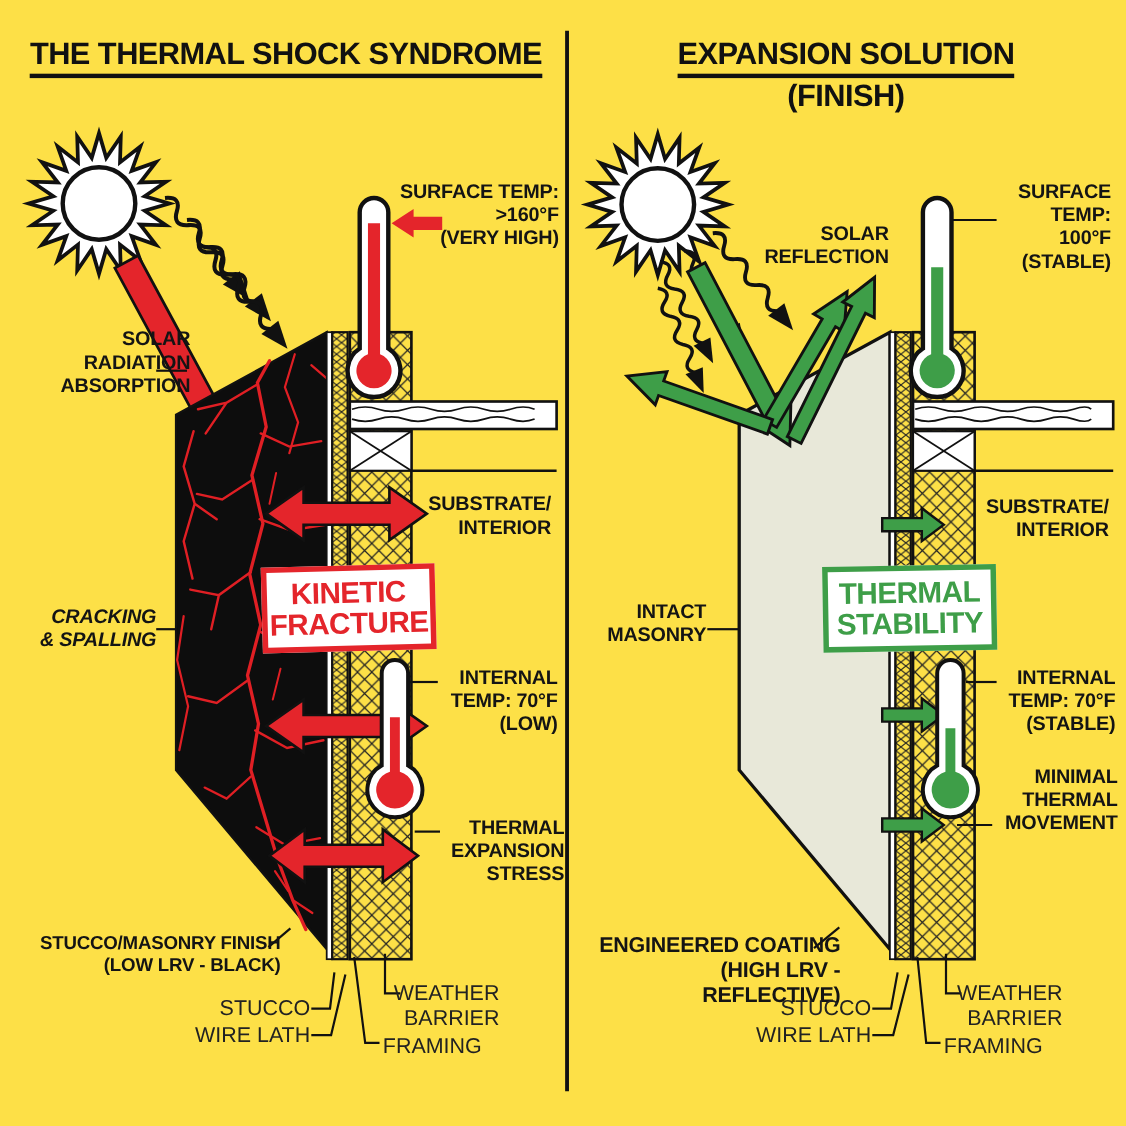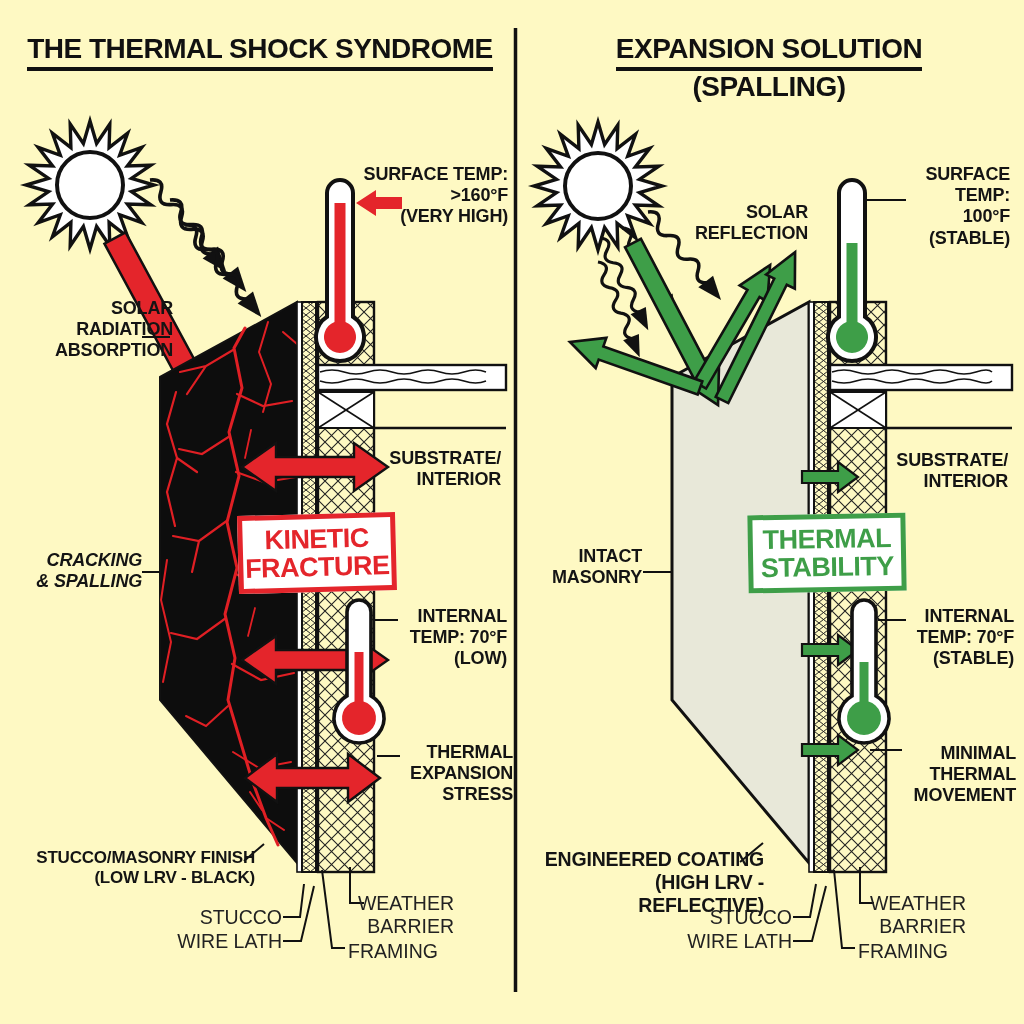--- a/index.html
+++ b/index.html
@@ -1,16 +1,16 @@
 <!DOCTYPE html>
 <html><head>
 <meta charset="utf-8">
 <style>
   html,body{margin:0;padding:0;background:#fff;width:1024px;height:1024px;overflow:hidden;}
-  #stage{position:absolute;left:0;top:0;width:1024px;height:1024px;background:#fef9c3;
+  #stage{position:absolute;left:0;top:0;width:1024px;height:1024px;background:#fde047;
          font-family:"Liberation Sans",sans-serif;}
   svg#art{position:absolute;left:0;top:0;}
   .title{position:absolute;text-align:center;font:bold 28px/1.1 "Liberation Sans",sans-serif;
          color:#111;letter-spacing:-0.5px;}
   .title .u{display:inline-block;border-bottom:4px solid #111;padding-bottom:2px;}
   .subtitle{position:absolute;text-align:center;font:bold 28px/1.1 "Liberation Sans",sans-serif;
          color:#111;letter-spacing:-0.5px;}
   .lbl{position:absolute;font:bold 18px/1.18 "Liberation Sans",sans-serif;color:#141414;
        text-align:right;white-space:pre-line;letter-spacing:-0.2px;}
   .lbl.light{font-weight:400;font-size:19.5px;color:#222;letter-spacing:0;}
@@ -206,21 +206,21 @@
   </g>
 </svg>
 
 <div class="title" style="left:8px;top:34px;width:504px;">
   <span class="u">THE THERMAL SHOCK SYNDROME</span>
 </div>
 
 <div class="title" style="left:522px;top:34px;width:494px;">
   <span class="u">EXPANSION SOLUTION</span>
 </div>
-<div class="subtitle" style="left:522px;top:72px;width:494px;">(SPALLING)</div>
+<div class="subtitle" style="left:522px;top:72px;width:494px;">(FINISH)</div>
 
 <div class="lbl" style="left:28px;top:298px;width:145px;">SOLAR
 RADIATION
 ABSORPTION</div>
 <div class="lbl" style="left:363px;top:164px;width:145px;">SURFACE TEMP:
 &gt;160°F
 (VERY HIGH)</div>
 <div class="lbl" style="left:376px;top:448px;width:125px;">SUBSTRATE/
 INTERIOR</div>
 <div class="lbl" style="left:22px;top:550px;width:120px;font-style:italic;">CRACKING
@@ -246,21 +246,21 @@
 <div class="lbl" style="left:868px;top:164px;width:142px;">SURFACE TEMP:
 100°F
 (STABLE)</div>
 <div class="lbl" style="left:884px;top:450px;width:124px;">SUBSTRATE/
 INTERIOR</div>
 <div class="lbl" style="left:552px;top:546px;width:90px;">INTACT
 MASONRY</div>
 <div class="lbl" style="left:888px;top:606px;width:126px;">INTERNAL
 TEMP: 70°F
 (STABLE)</div>
-<div class="lbl" style="left:890px;top:743px;width:126px;">MINIMAL
+<div class="lbl" style="left:890px;top:696px;width:126px;">MINIMAL
 THERMAL
 MOVEMENT</div>
 <div class="lbl" style="left:530px;top:848px;width:234px;font-size:19.5px;">ENGINEERED COATING
 (HIGH LRV - REFLECTIVE)</div>
 <div class="lbl light r" style="left:688px;top:906px;width:104px;">STUCCO</div>
 <div class="lbl light r" style="left:668px;top:930px;width:124px;">WIRE LATH</div>
 <div class="lbl light" style="left:862px;top:892px;width:104px;">WEATHER
 BARRIER</div>
 <div class="lbl light l" style="left:858px;top:940px;width:100px;">FRAMING</div>
 <div class="callout green" style="left:748px;top:514px;">THERMAL

